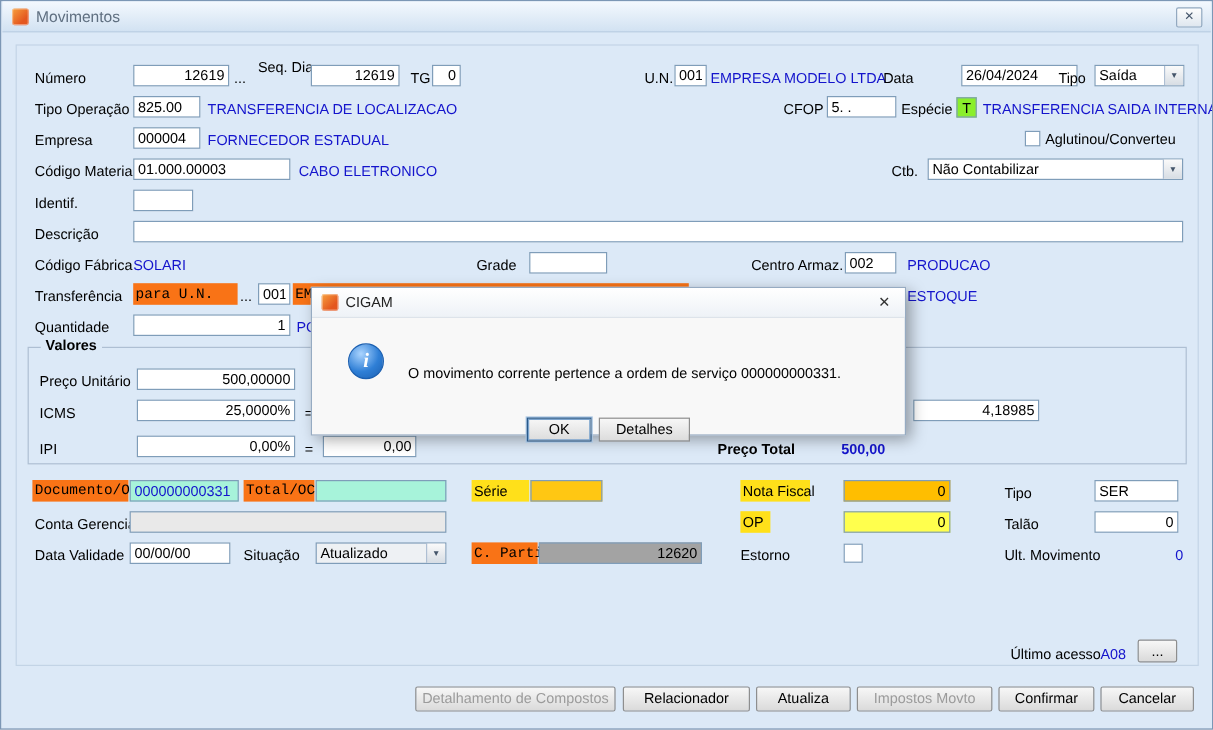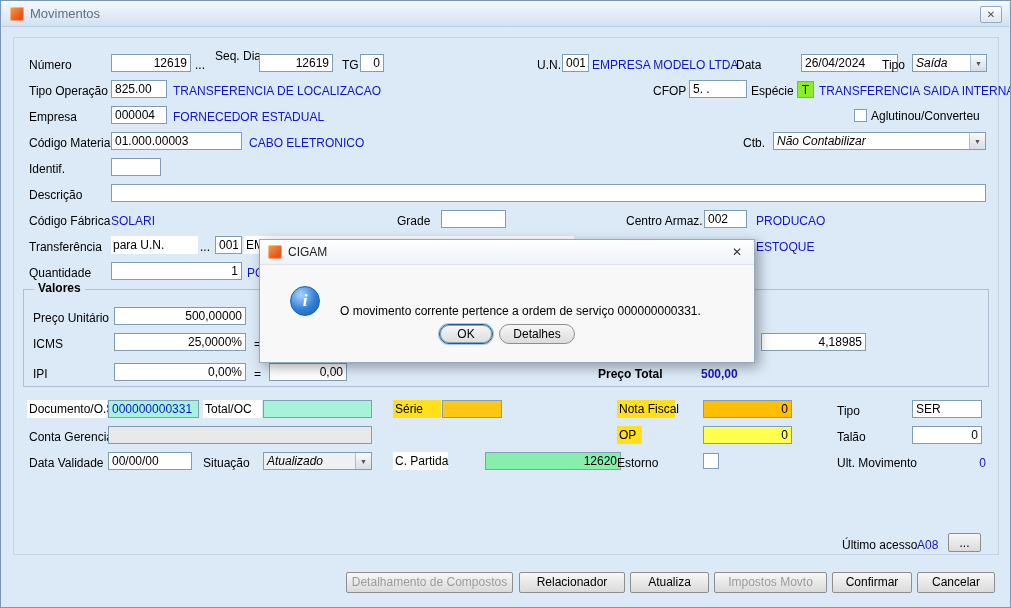--- a/index.html
+++ b/index.html
@@ -27,38 +27,38 @@
 
   .lbl { position:absolute; white-space:nowrap; line-height:18px; color:#000; }
   .blue { color:#1414cc; }
   .bold { font-weight:bold; }
 
   .inp { position:absolute; height:18px; border:1px solid #7f9db9; background:#fff;
          padding:0 3px; font:12px "Liberation Sans",sans-serif; color:#000; }
   .inp.ra { text-align:right; }
   .inp.blue { color:#1414cc; }
   .inp.cyan { background:#A7F3DA; }
-  .inp.lime { background:#86efac;margin-left:36px; }
+  .inp.lime { background:#a3a3a3; }
   .inp.gold { background:#FFC713; }
   .inp.orange { background:#FFBE00; }
   .inp.byellow { background:#FFFF4D; }
   .inp.gray { background:#e9e9e9; }
 
   .chip { position:absolute; height:18px; line-height:18px; padding:0 2px;
           white-space:nowrap; color:#000; }
-  .chip.lime { background:#ffffff; }
+  .chip.lime { background:#f97316;font-family:Liberation Mono, monospace; }
   .chip.yellow { background:#FFE01A; }
 
   .gbox { position:absolute; border:1px solid #aebfd3; }
   .legend { position:absolute; left:10px; top:-9px; padding:0 4px; background:#dce9f7;
             font-weight:bold; }
 
   .combo { position:absolute; height:18px; border:1px solid #7f9db9; background:#fff;
            display:flex; align-items:stretch; cursor:default; }
-  .combo .txt { flex:1; padding:0 3px; line-height:16px; overflow:hidden; white-space:nowrap;font-style:italic; }
+  .combo .txt { flex:1; padding:0 3px; line-height:16px; overflow:hidden; white-space:nowrap; }
   .combo .arr { width:16px; background:linear-gradient(#fafafa,#d7dde4);
                 border-left:1px solid #aebfd3; display:flex; align-items:center;
                 justify-content:center; }
   .combo .arr::after { content:"▼"; font-size:7px; color:#44556a; }
 
   .checkbox { position:absolute; width:13px; height:13px; background:#fff;
               border:1px solid #7f9db9; }
   .smallbox { position:absolute; width:16px; height:16px; background:#fff;
               border:1px solid #7f9db9; }
 
@@ -82,23 +82,23 @@
                padding:0 8px; gap:6px; }
   .dlg-title .t { color:#222; }
   .dlg-close { margin-left:auto; color:#333; font-size:12px; cursor:pointer;
                width:18px; text-align:center; }
   .info-icon { position:absolute; left:30px; top:46px; width:30px; height:30px;
                border-radius:50%;
                background:radial-gradient(circle at 35% 28%,#aad4ff,#2f7fd6 55%,#1b5fb0);
                border:1px solid #1b5fb0; color:#fff; display:flex; align-items:center;
                justify-content:center; font:italic bold 17px "Liberation Serif",serif; }
   .dlg-msg { position:absolute; left:80px; top:64px; right:14px; color:#000; }
-  .dlg-btn { position:absolute; top:84px; height:20px;
+  .dlg-btn { position:absolute; top:108px; height:20px;
              background:linear-gradient(#f7f7f7,#dcdcdc); border:1px solid #8e8e8e;
-             border-radius:10px; text-align:center; line-height:18px; cursor:pointer; }
+             border-radius:0; text-align:center; line-height:18px; cursor:pointer; }
   .dlg-btn.focus { border:1px solid #2a5a8a;
                    box-shadow:inset 0 0 0 1px #7ba3cd, 0 0 0 1px #aac6e2; }
 </style>
 </head>
 <body>
 
 <div class="screen">
 
   <div class="titlebar">
     <span class="logo"></span>

